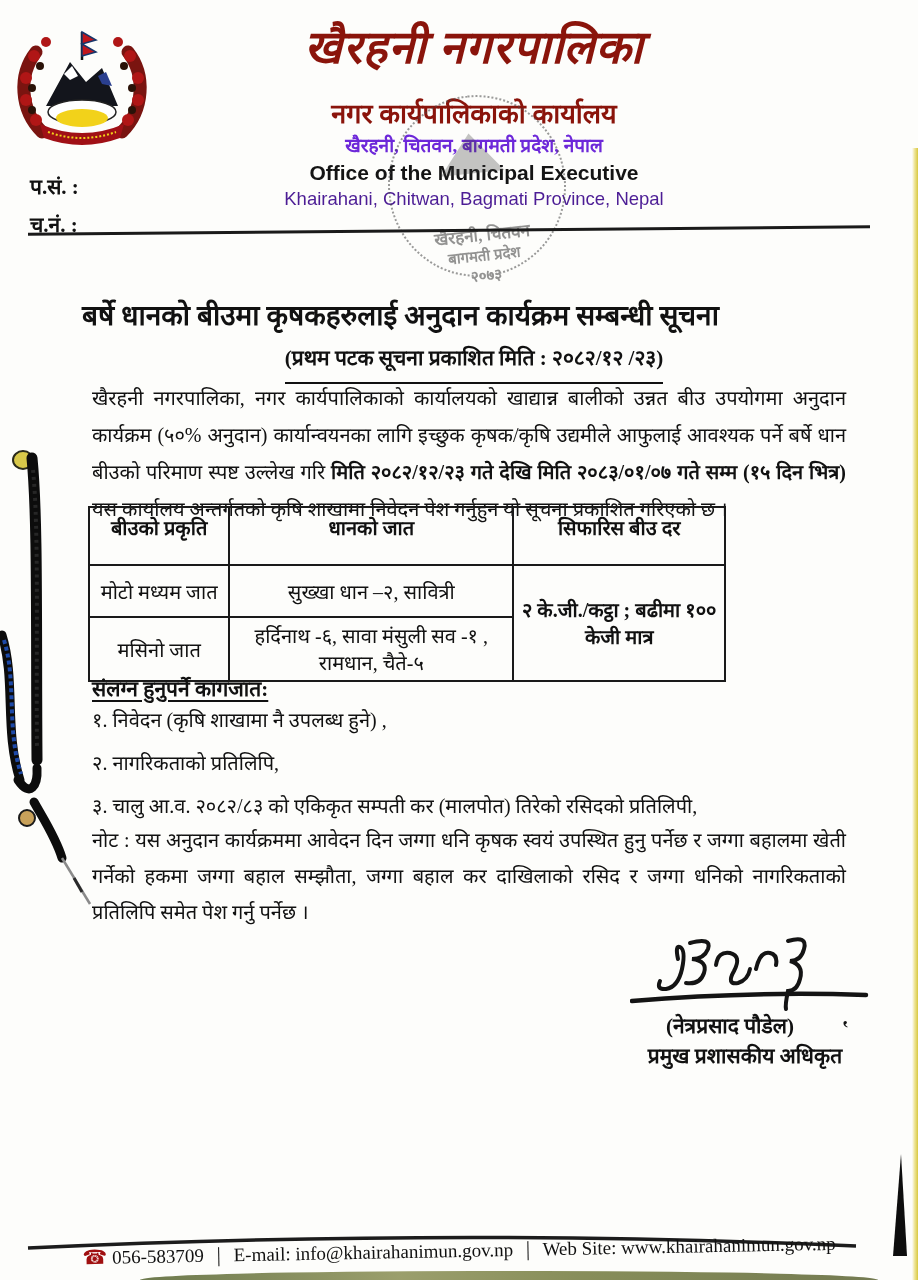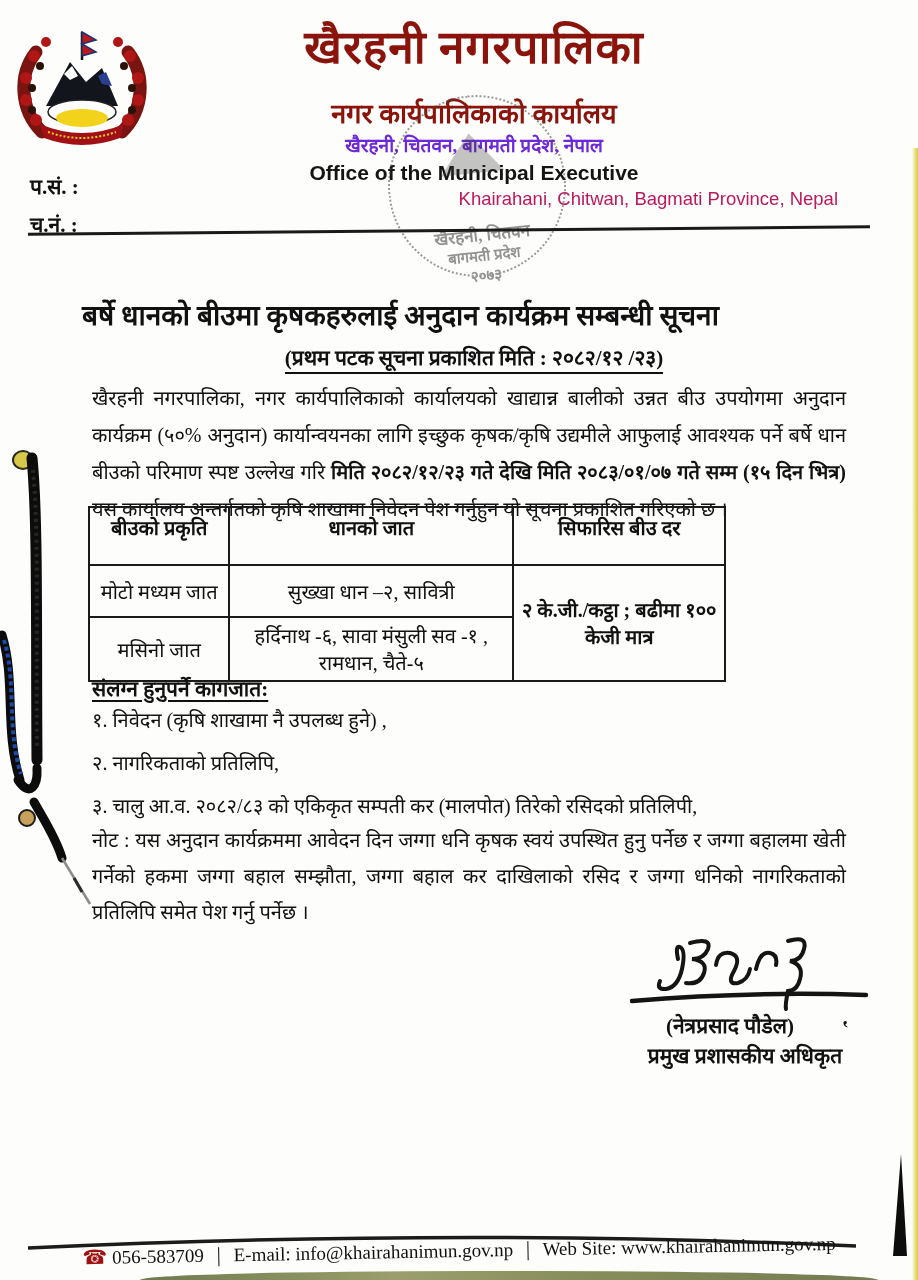--- a/index.html
+++ b/index.html
@@ -6,29 +6,29 @@
   body{
     width:918px;height:1280px;position:relative;overflow:hidden;
     background:#fdfdfb;
     font-family:"Liberation Serif","DejaVu Serif",serif;
     color:#111;
   }
   .abs{position:absolute;}
 
   
   .hdr{position:absolute;left:110px;right:80px;top:20px;text-align:center;}
-  .np-org{font-size:46px;font-weight:bold;color:#8a140b;line-height:56px;letter-spacing:1px;}
+  .np-org{font-size:46px;font-weight:bold;color:#8a140b;line-height:56px;letter-spacing:1px;font-style:italic;}
   .np-office{font-size:27px;font-weight:bold;color:#8a140b;line-height:36px;margin-top:20px;}
   .np-addr{font-size:19px;font-weight:bold;color:#6d28d9;line-height:28px;}
   .en-org{font-size:31px;font-weight:bold;color:#9e120b;line-height:38px;margin-top:2px;
           font-family:"Liberation Sans","DejaVu Sans",sans-serif;}
   .en-office{font-size:21px;font-weight:bold;color:#141414;line-height:26px;
           font-family:Liberation Sans, sans-serif;}
-  .en-addr{font-size:18.5px;color:#be185d;line-height:26px;
-          font-family:"Liberation Sans","DejaVu Sans",sans-serif;text-align:right;}
+  .en-addr{font-size:18.5px;color:#4c1d95;line-height:26px;
+          font-family:"Liberation Sans","DejaVu Sans",sans-serif;}
   .refs{position:absolute;left:30px;top:168px;font-size:21px;font-weight:bold;line-height:38px;}
   .hrule{position:absolute;left:28px;top:229px;width:842px;height:3px;background:#1a1a1a;
          transform:rotate(-0.5deg);}
 
   
   .stamp{position:absolute;left:388px;top:95px;width:178px;height:182px;opacity:.55;
          transform:rotate(-6deg);pointer-events:none;}
   .stamp .ring{position:absolute;inset:0;border:2px dotted #4a4a4a;border-radius:50%;}
   .stamp .peak{position:absolute;left:54px;top:38px;width:0;height:0;
          border-left:32px solid transparent;border-right:32px solid transparent;
@@ -36,21 +36,21 @@
   .stamp-txt{position:absolute;width:100%;text-align:center;color:#3c3c3c;font-weight:bold;}
   .st1{top:128px;font-size:17px;}
   .st2{top:150px;font-size:15px;}
   .st3{top:170px;font-size:15px;}
 
   
   .title{position:absolute;left:82px;right:60px;top:298px;
          font-size:28px;font-weight:bold;line-height:36px;}
   .subtitle{position:absolute;left:90px;right:60px;top:343px;text-align:center;
          font-size:21px;font-weight:bold;}
-  .subtitle span{border-bottom:2px solid #111;padding-bottom:2px;}
+  .subtitle span{border-bottom:2px solid #111;padding-bottom:12px;}
   .para{position:absolute;left:92px;right:72px;top:380px;
         font-size:20px;line-height:37px;text-align:justify;}
   .para b{font-weight:bold;}
 
   
   table.seed{position:absolute;left:88px;top:506px;border-collapse:collapse;width:638px;
         font-size:20px;}
   table.seed th,table.seed td{border:2.2px solid #1a1a1a;text-align:center;padding:4px 6px;}
   table.seed th{font-weight:bold;height:46px;vertical-align:top;padding-top:6px;}
   td.c1{width:155px;}

